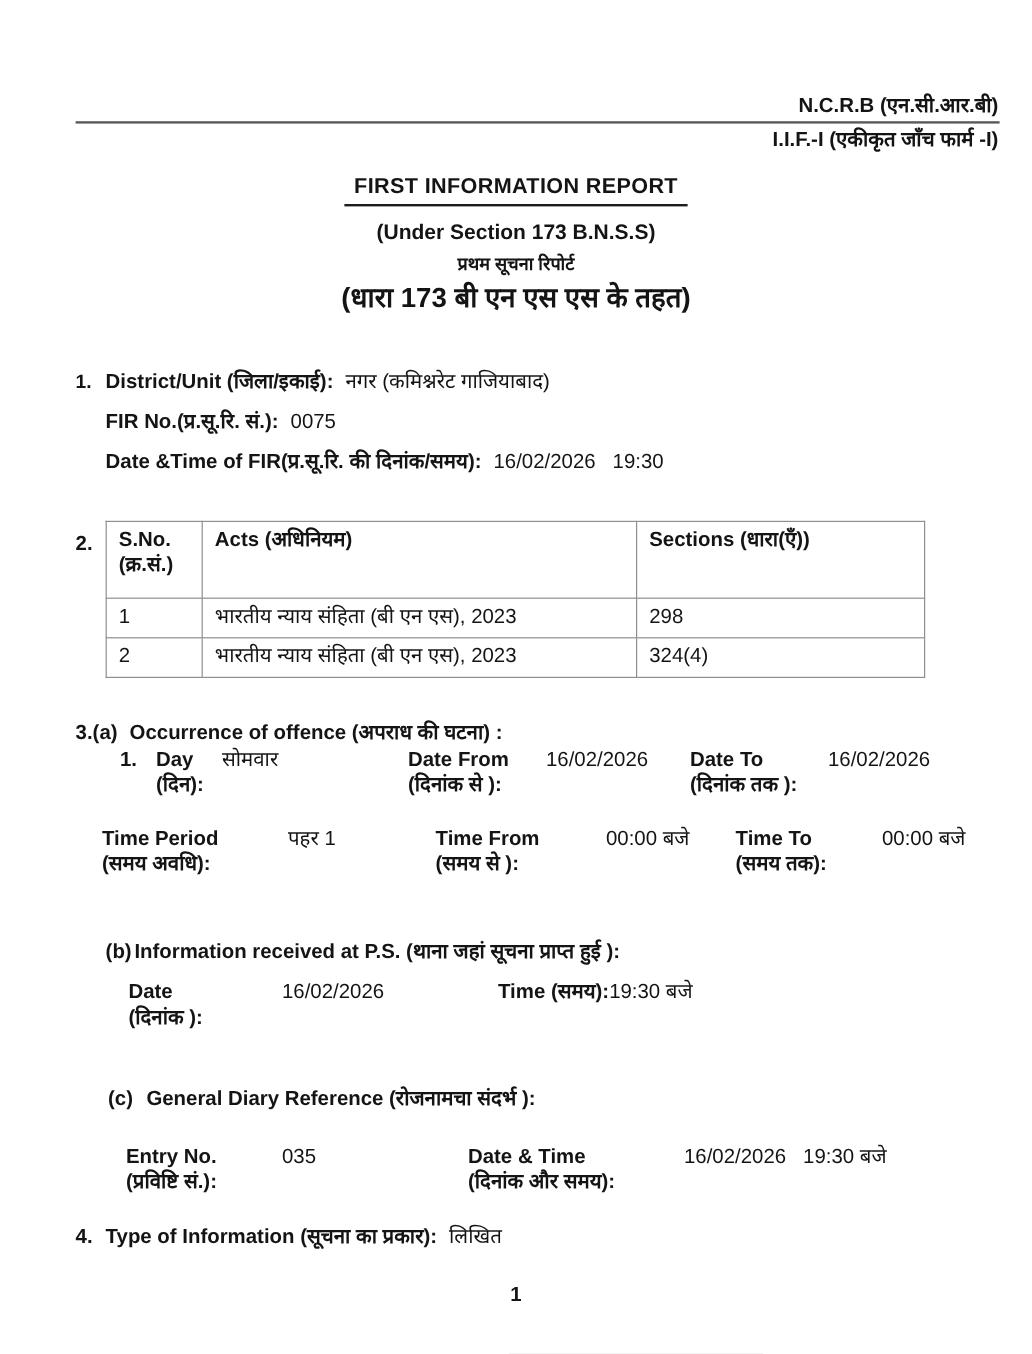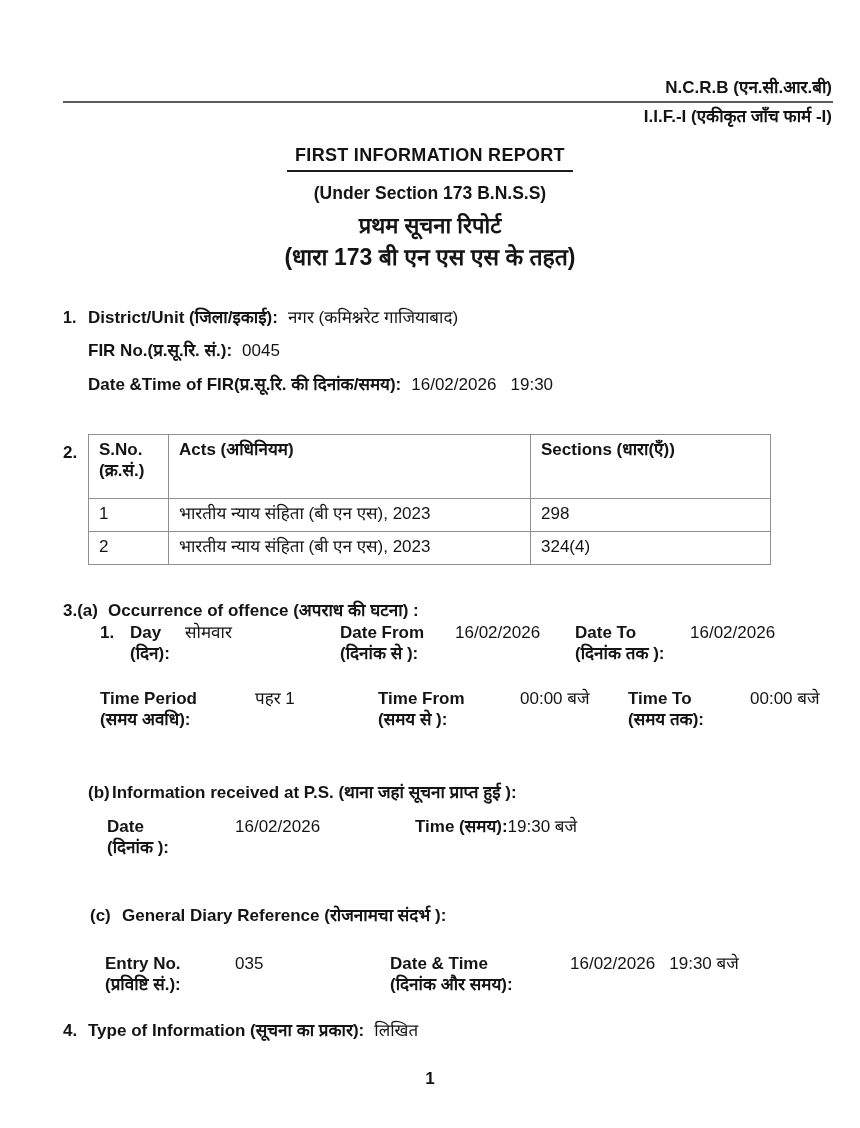--- a/index.html
+++ b/index.html
@@ -19,21 +19,21 @@
 
   
   .ncrb { position:absolute; top:77px; right:28px; font-weight:700; }
   .hdr-rule { position:absolute; top:101px; left:63px; right:27px; border-top:2px solid #5a5a5a; }
   .iif  { position:absolute; top:106px; right:28px; font-weight:700; }
 
   
   .title-block { position:absolute; top:144px; left:0; width:100%; text-align:center; }
   .t1 { display:inline-block; font-weight:700; font-size:18px; border-bottom:2px solid #1c1c1c; padding:0 8px 3px 8px; letter-spacing:.3px; }
   .t2 { font-weight:700; font-size:17.5px; margin-top:11px; }
-  .t3 { font-weight:700; font-size:22px; margin-top:8px; }
+  .t3 { font-weight:700; font-size:15px; margin-top:8px; }
   .t4 { font-weight:700; font-size:23px; margin-top:3px; }
 
   
   .sec1 { position:absolute; top:307px; left:63px; right:27px; }
   .s1-row { display:flex; margin-bottom:12px; align-items:baseline; }
   .s1-num { width:25px; flex:0 0 25px; font-weight:700; font-size:16px; }
   .s1-indent { margin-left:25px; }
   .lbl { font-weight:700; }
   .val { margin-left:10px; }
   .s1-left { flex:0 0 447px; }
@@ -56,21 +56,21 @@
 
   .day-row { position:absolute; top:622px; left:100px; right:27px; display:flex; }
   .dr-num { flex:0 0 30px; font-weight:700; }
   .dr-l1 { flex:0 0 55px; font-weight:700; }
   .dr-v1 { flex:0 0 155px; }
   .dr-l2 { flex:0 0 115px; font-weight:700; }
   .dr-v2 { flex:0 0 120px; }
   .dr-l3 { flex:0 0 115px; font-weight:700; }
   .dr-v3 { flex:1; }
 
-  .time-row { position:absolute; top:688px; left:100px; right:27px; display:flex; }
+  .time-row { position:absolute; top:688px; left:85px; right:27px; display:flex; }
   .tr-l1 { flex:0 0 155px; font-weight:700; }
   .tr-v1 { flex:0 0 123px; }
   .tr-l2 { flex:0 0 142px; font-weight:700; }
   .tr-v2 { flex:0 0 108px; }
   .tr-l3 { flex:0 0 122px; font-weight:700; }
   .tr-v3 { flex:1; }
 
   
   .b-heading { position:absolute; top:782px; left:88px; right:27px; display:flex; font-weight:700; }
   .b-num { flex:0 0 24px; }
@@ -110,21 +110,21 @@
   </div>
 
   <div class="sec1">
     <div class="s1-row">
       <span class="s1-num">1.</span>
       <span class="lbl">District/Unit (जिला/इकाई):</span>
       <span class="val">नगर (कमिश्नरेट गाजियाबाद)</span>
     </div>
     <div class="s1-row s1-indent">
       <span class="lbl">FIR No.(प्र.सू.रि. सं.):</span>
-      <span class="val">0045</span>
+      <span class="val">0075</span>
     </div>
     <div class="s1-row s1-indent">
       <span class="lbl">Date &amp;Time of FIR(प्र.सू.रि. की दिनांक/समय):</span>
       <span class="val gap">16/02/2026   19:30</span>
     </div>
   </div>
 
   <div class="sec2">
     <span class="sec2-num">2.</span>
     <table class="acts">

